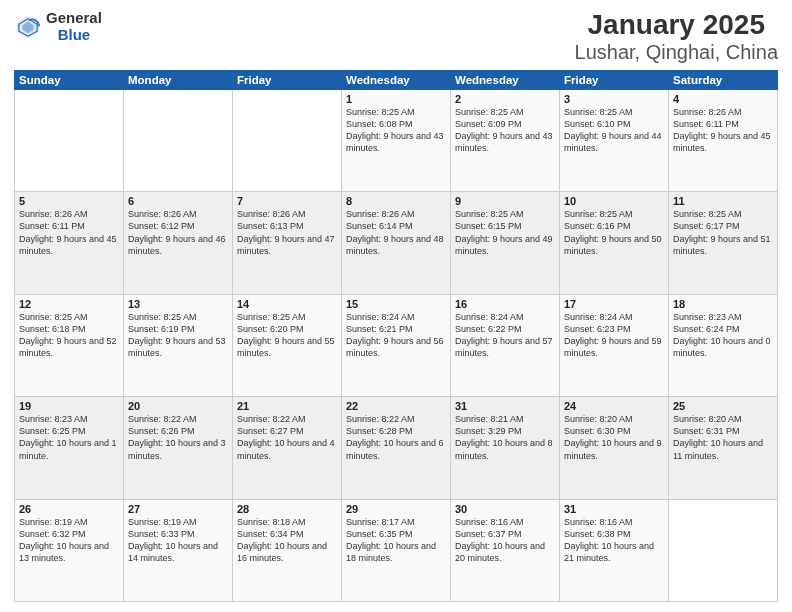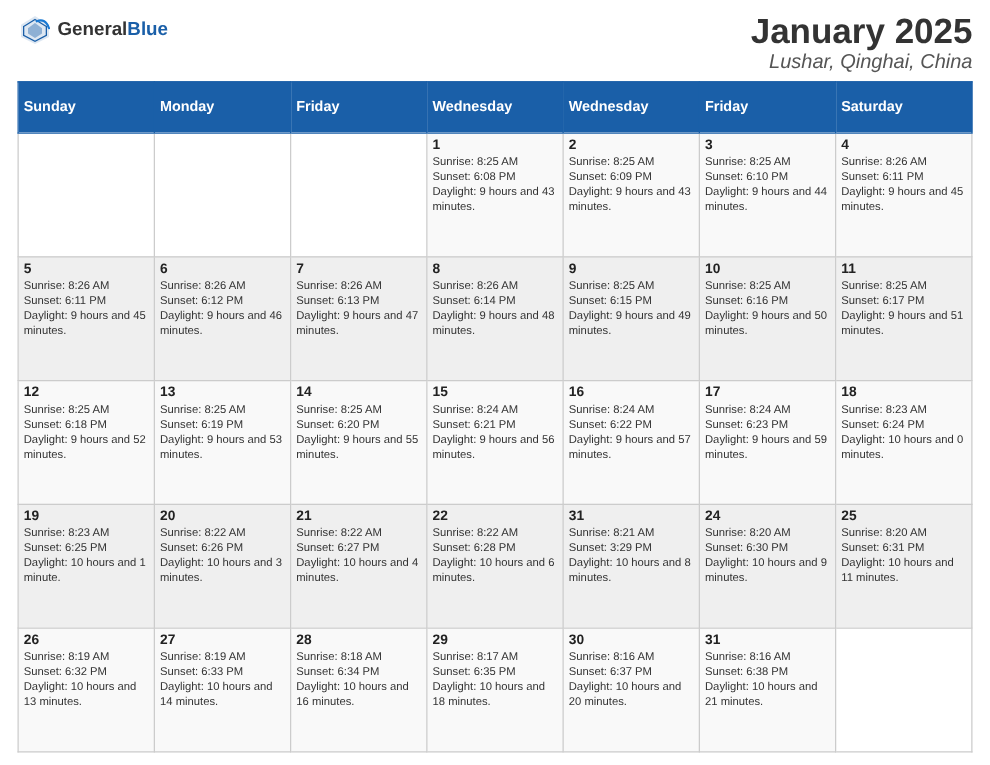--- a/index.html
+++ b/index.html
@@ -23,20 +23,21 @@
       align-items: flex-start;
       margin-bottom: 6px;
     }
     .logo {
       display: flex;
       align-items: center;
       gap: 4px;
     }
     .logo-text {
       display: flex;
+      flex-direction: column;
       line-height: 1.1;
       align-items: center;
     }
     .logo-general {
       font-size: 15px;
       font-weight: bold;
       color: #333;
     }
     .logo-blue {
       font-size: 15px;
@@ -51,37 +52,36 @@
       text-align: right;
     }
     .calendar-title {
       font-size: 28px;
       font-weight: bold;
       color: #333;
       line-height: 1.1;
       text-align: center;
     }
     .calendar-subtitle {
-      font-size: 16px;
+      font-size: 20px;
       color: #555;
-      font-style: italic;
     }
     .calendar {
       flex: 1;
       border: 1px solid #ccc;
       border-collapse: collapse;
       width: 100%;
       table-layout: fixed;
     }
     .calendar th {
       background-color: #1a5fa8;
       color: #fff;
       font-size: 11.5px;
       font-weight: bold;
-      padding: 14px 4px;
+      padding: 3px 4px;
       text-align: left;
       border: 1px solid #1a5fa8;
     }
     .calendar td {
       vertical-align: top;
       border: 1px solid #ccc;
       padding: 3px 4px;
       font-size: 9.5px;
       color: #333;
       background: #fff;

